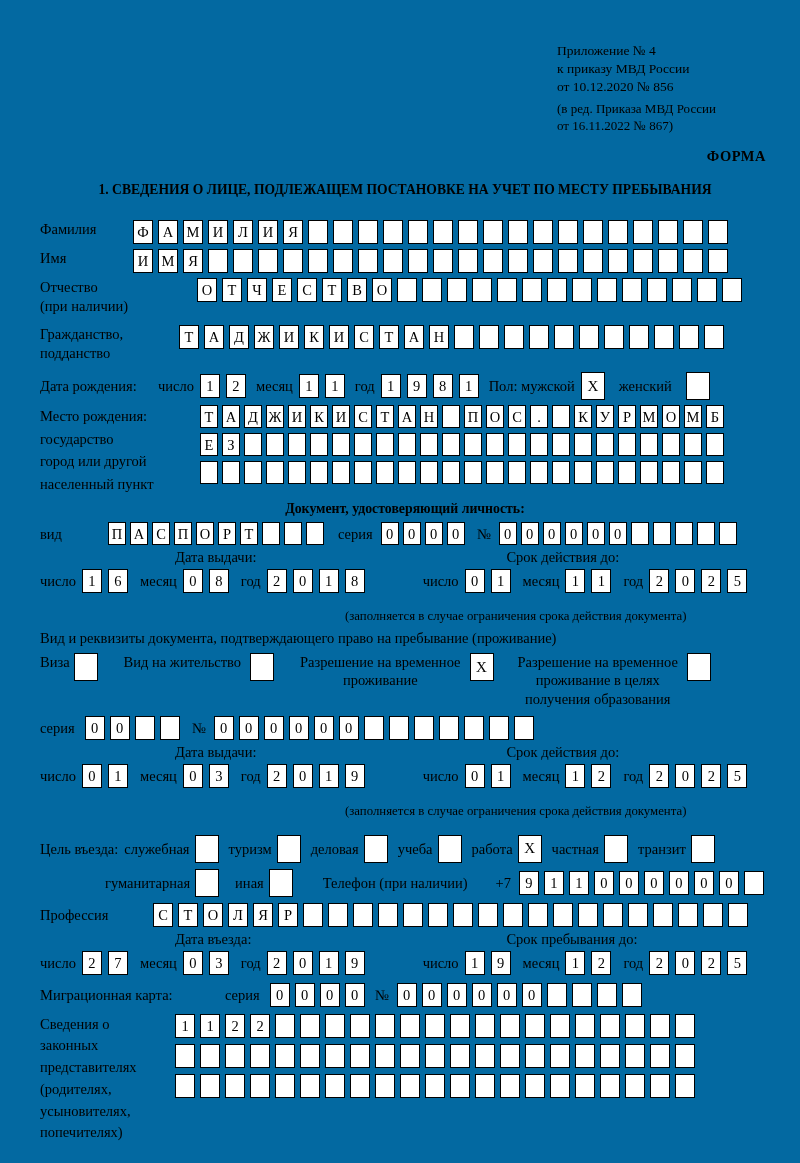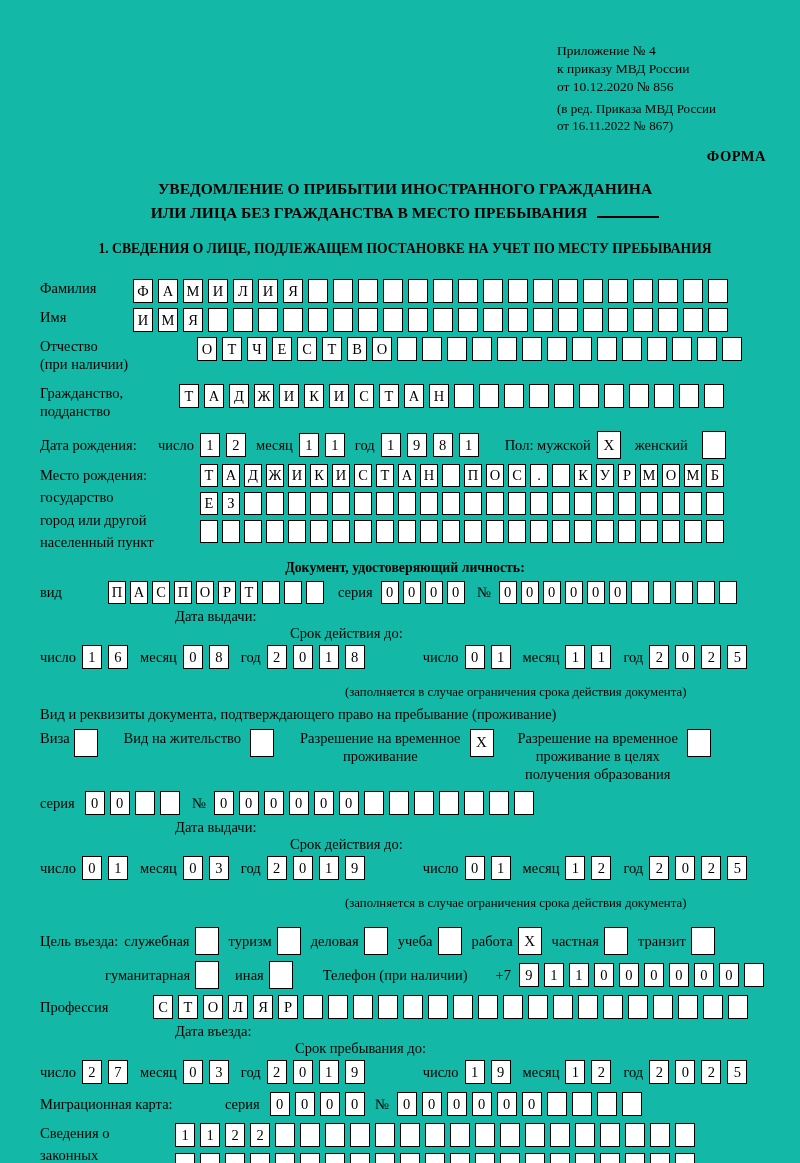--- a/index.html
+++ b/index.html
@@ -1,17 +1,17 @@
 <!DOCTYPE html>
 <html><head>
 <meta charset="utf-8">
 <style>
   html,body{margin:0;padding:0;background:#888;}
   .page{
-    width:800px;height:1163px;background:#14b8a6;color:#000;
+    width:800px;height:1163px;background:#0369a1;color:#000;
     font-family:"Liberation Serif","DejaVu Serif",serif;
     box-sizing:border-box;padding:42px 30px 0 40px;overflow:hidden;
     margin:0 auto;position:relative;
   }
   
   .annex{width:205px;margin-left:auto;margin-right:8px;font-size:13.5px;line-height:1.35;white-space:pre-line;}
   .annex-note{width:205px;margin-left:auto;margin-right:8px;font-size:13px;line-height:1.3;margin-top:4px;white-space:pre-line;}
   .forma{text-align:right;font-weight:bold;font-size:14.5px;letter-spacing:.5px;margin:14px 4px 0 0;}
   
   .title{text-align:center;font-weight:bold;font-size:15.5px;line-height:1.5;margin-top:12px;}
@@ -20,21 +20,21 @@
   
   .row{display:flex;align-items:flex-start;margin-top:5px;font-size:14.5px;line-height:1.25;}
   .lbl{flex:0 0 auto;}
   .mlabel{white-space:pre-line;}
   .cells{display:flex;gap:5px;flex:0 0 auto;}
   .cell{flex:0 0 auto;width:18px;height:22px;border:1.5px solid #000;display:flex;align-items:center;justify-content:center;font-size:14.5px;background:#fff;}
   .dense{gap:4px;}
   .dense .cell{width:16px;height:21px;}
   .cb{flex:0 0 auto;width:22px;height:26px;border:1.5px solid #000;display:inline-flex;align-items:center;justify-content:center;font-size:15px;background:#fff;}
   
-  .dateheads{display:flex;font-size:14.5px;margin-top:4px;flex-direction:column;}
+  .dateheads{display:flex;font-size:14.5px;margin-top:4px;}
   .dategroup{display:flex;align-items:center;}
   .dategroup .dlbl{margin:0 6px 0 0;text-align:right;}
   .dategroup .cells{gap:6px;}
   .note{font-size:12.8px;margin-top:16px;}
   .plain{font-size:14.5px;margin-top:6px;}
   .center{text-align:center;}
   .opt{display:flex;align-items:flex-start;}
   .opt .cb{margin-left:9px;}
   .popt{display:flex;align-items:center;}
   .popt .cb{margin-left:5px;}
@@ -44,24 +44,20 @@
 
 <div class="page">
 
   <div class="annex mlabel">Приложение № 4
 к приказу МВД России
 от 10.12.2020 № 856</div>
   <div class="annex-note mlabel">(в ред. Приказа МВД России
 от 16.11.2022 № 867)</div>
   <div class="forma">ФОРМА</div>
 
-  <div class="title">
-    <div>УВЕДОМЛЕНИЕ О ПРИБЫТИИ ИНОСТРАННОГО ГРАЖДАНИНА</div>
-    <div><span>ИЛИ ЛИЦА БЕЗ ГРАЖДАНСТВА В МЕСТО ПРЕБЫВАНИЯ</span><span class="title-underline"></span></div>
-  </div>
 
   <div class="s1">1. СВЕДЕНИЯ О ЛИЦЕ, ПОДЛЕЖАЩЕМ ПОСТАНОВКЕ НА УЧЕТ ПО МЕСТУ ПРЕБЫВАНИЯ</div>
 
   <div class="row" style="margin-top:22px;">
     <span class="lbl" style="width:93px;">Фамилия</span>
     <span class="cells">
         <span class="cell">Ф</span>
         <span class="cell">А</span>
         <span class="cell">М</span>
         <span class="cell">И</span>
@@ -190,21 +186,21 @@
           <span class="cell">1</span>
         </span>
       <span class="dlbl" style="margin-left:10px;">год</span>
       <span class="cells">
           <span class="cell">1</span>
           <span class="cell">9</span>
           <span class="cell">8</span>
           <span class="cell">1</span>
         </span>
     </span>
-    <span class="lbl" style="margin-left:26px;">Пол: мужской</span>
+    <span class="lbl" style="margin-left:10px;">Пол: мужской</span>
     <span class="cb" style="margin-left:6px;">X</span>
     <span class="lbl" style="margin-left:14px;">женский</span>
     <span class="cb" style="margin-left:14px;"></span>
   </div>
 
   <div class="row">
     <span class="lbl mlabel" style="width:160px;line-height:1.55;">Место рождения:
 государство
 город или другой
 населенный пункт</span>

